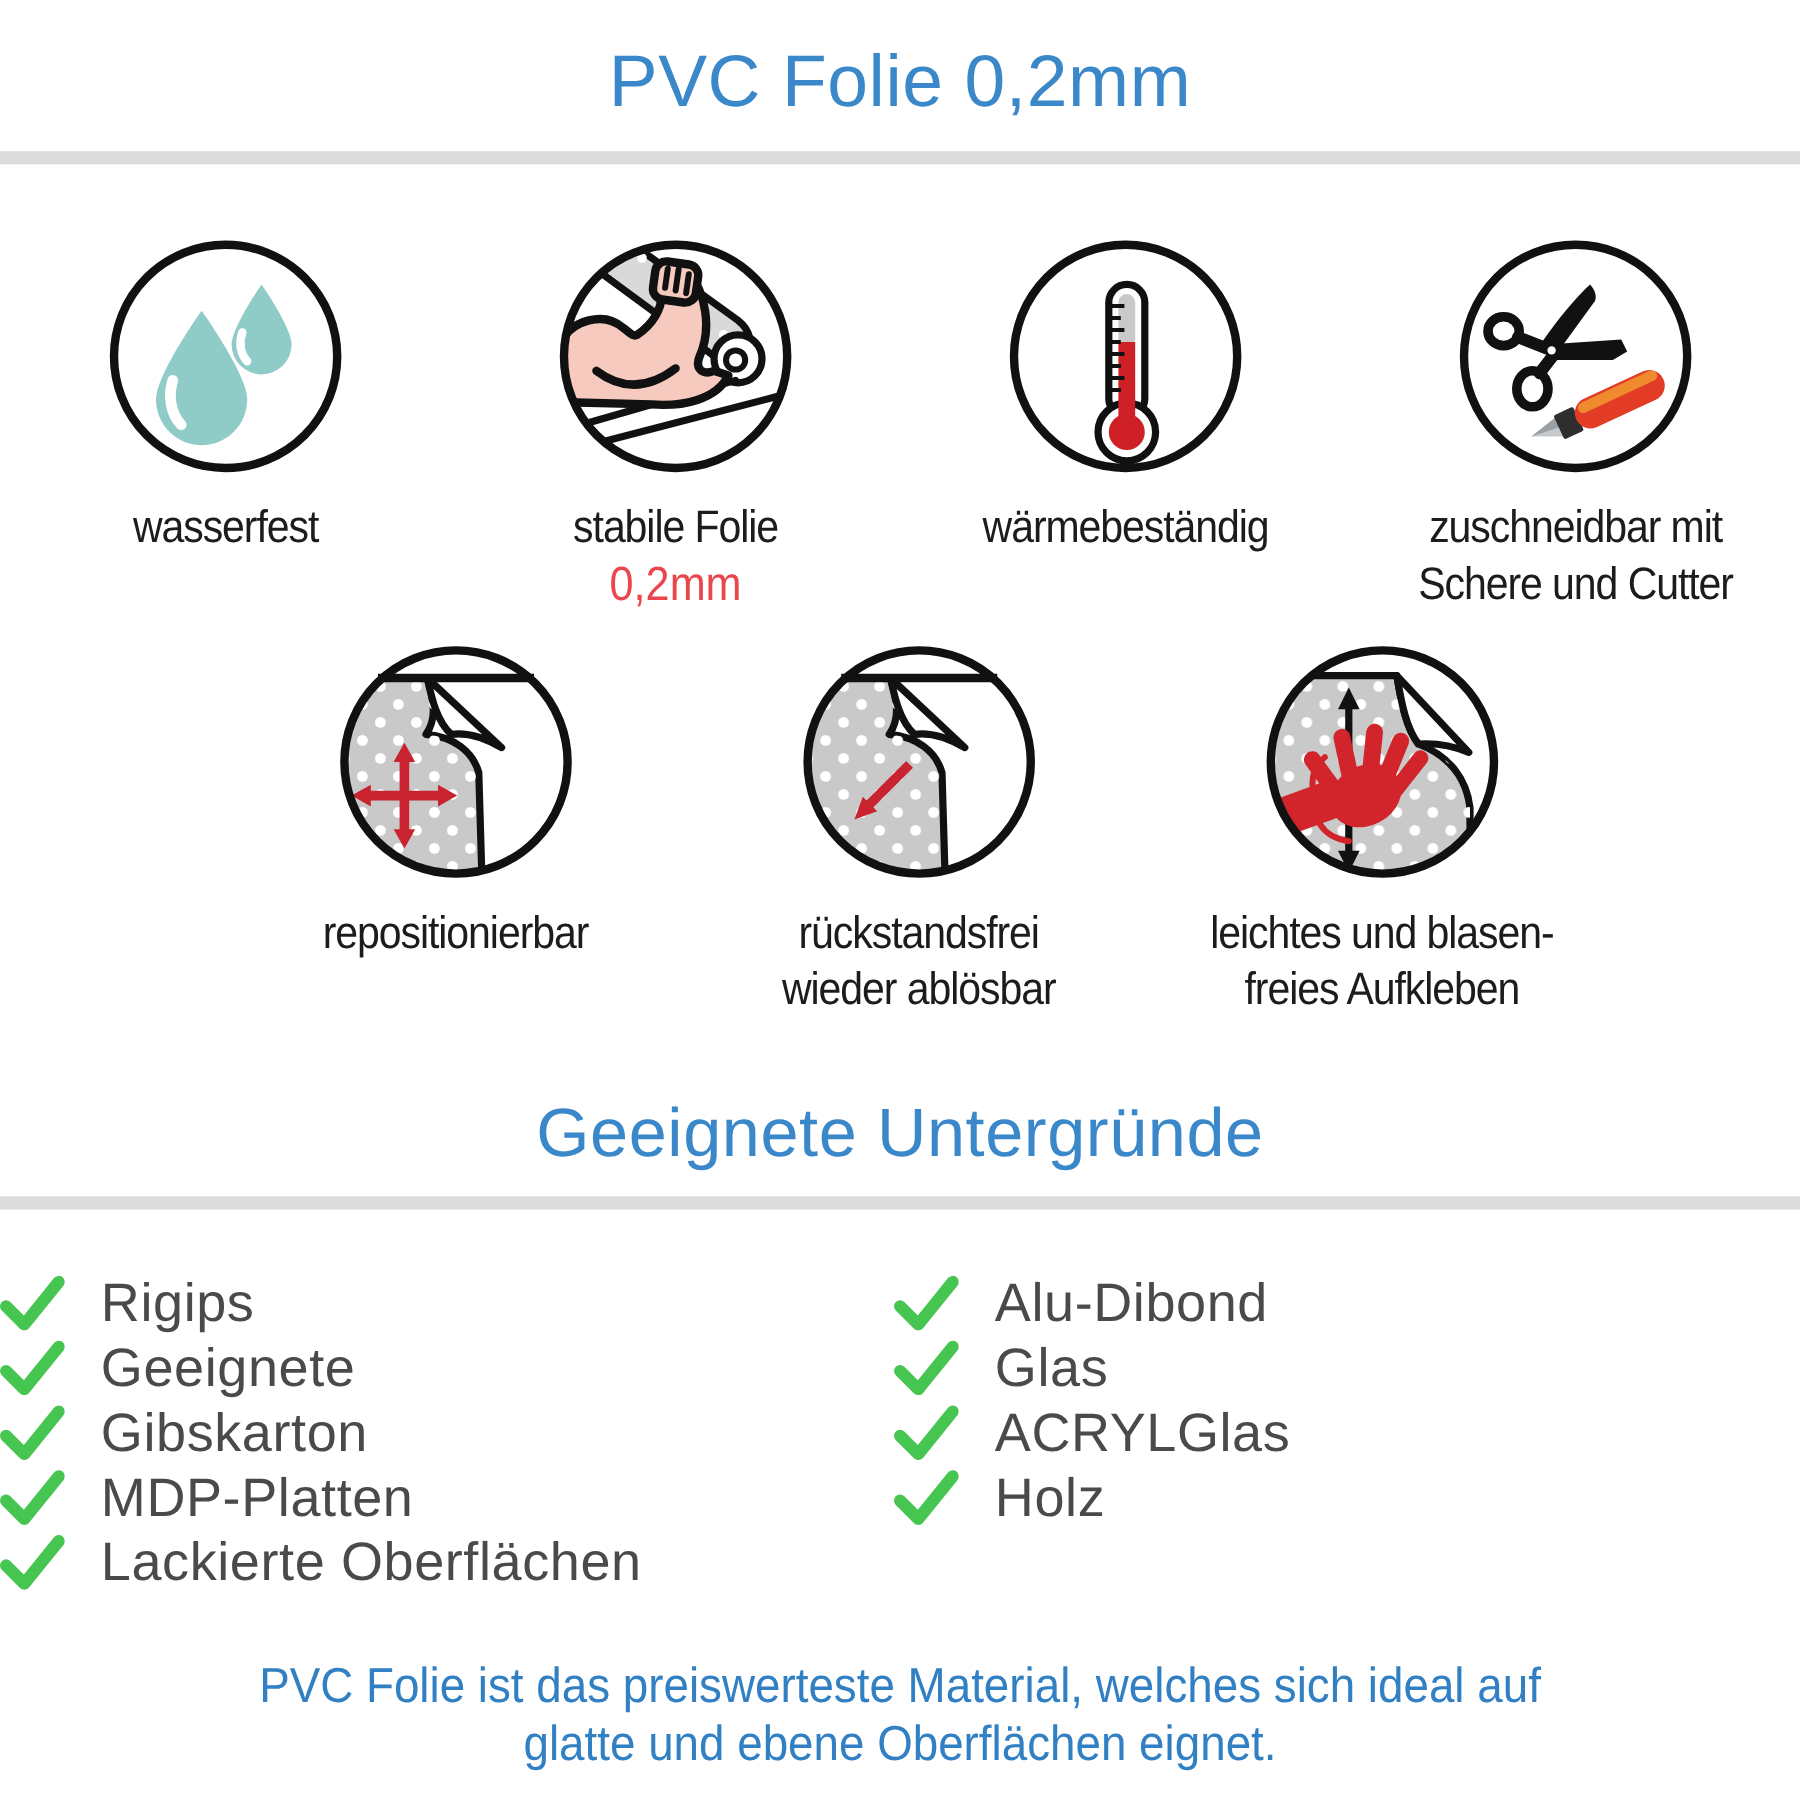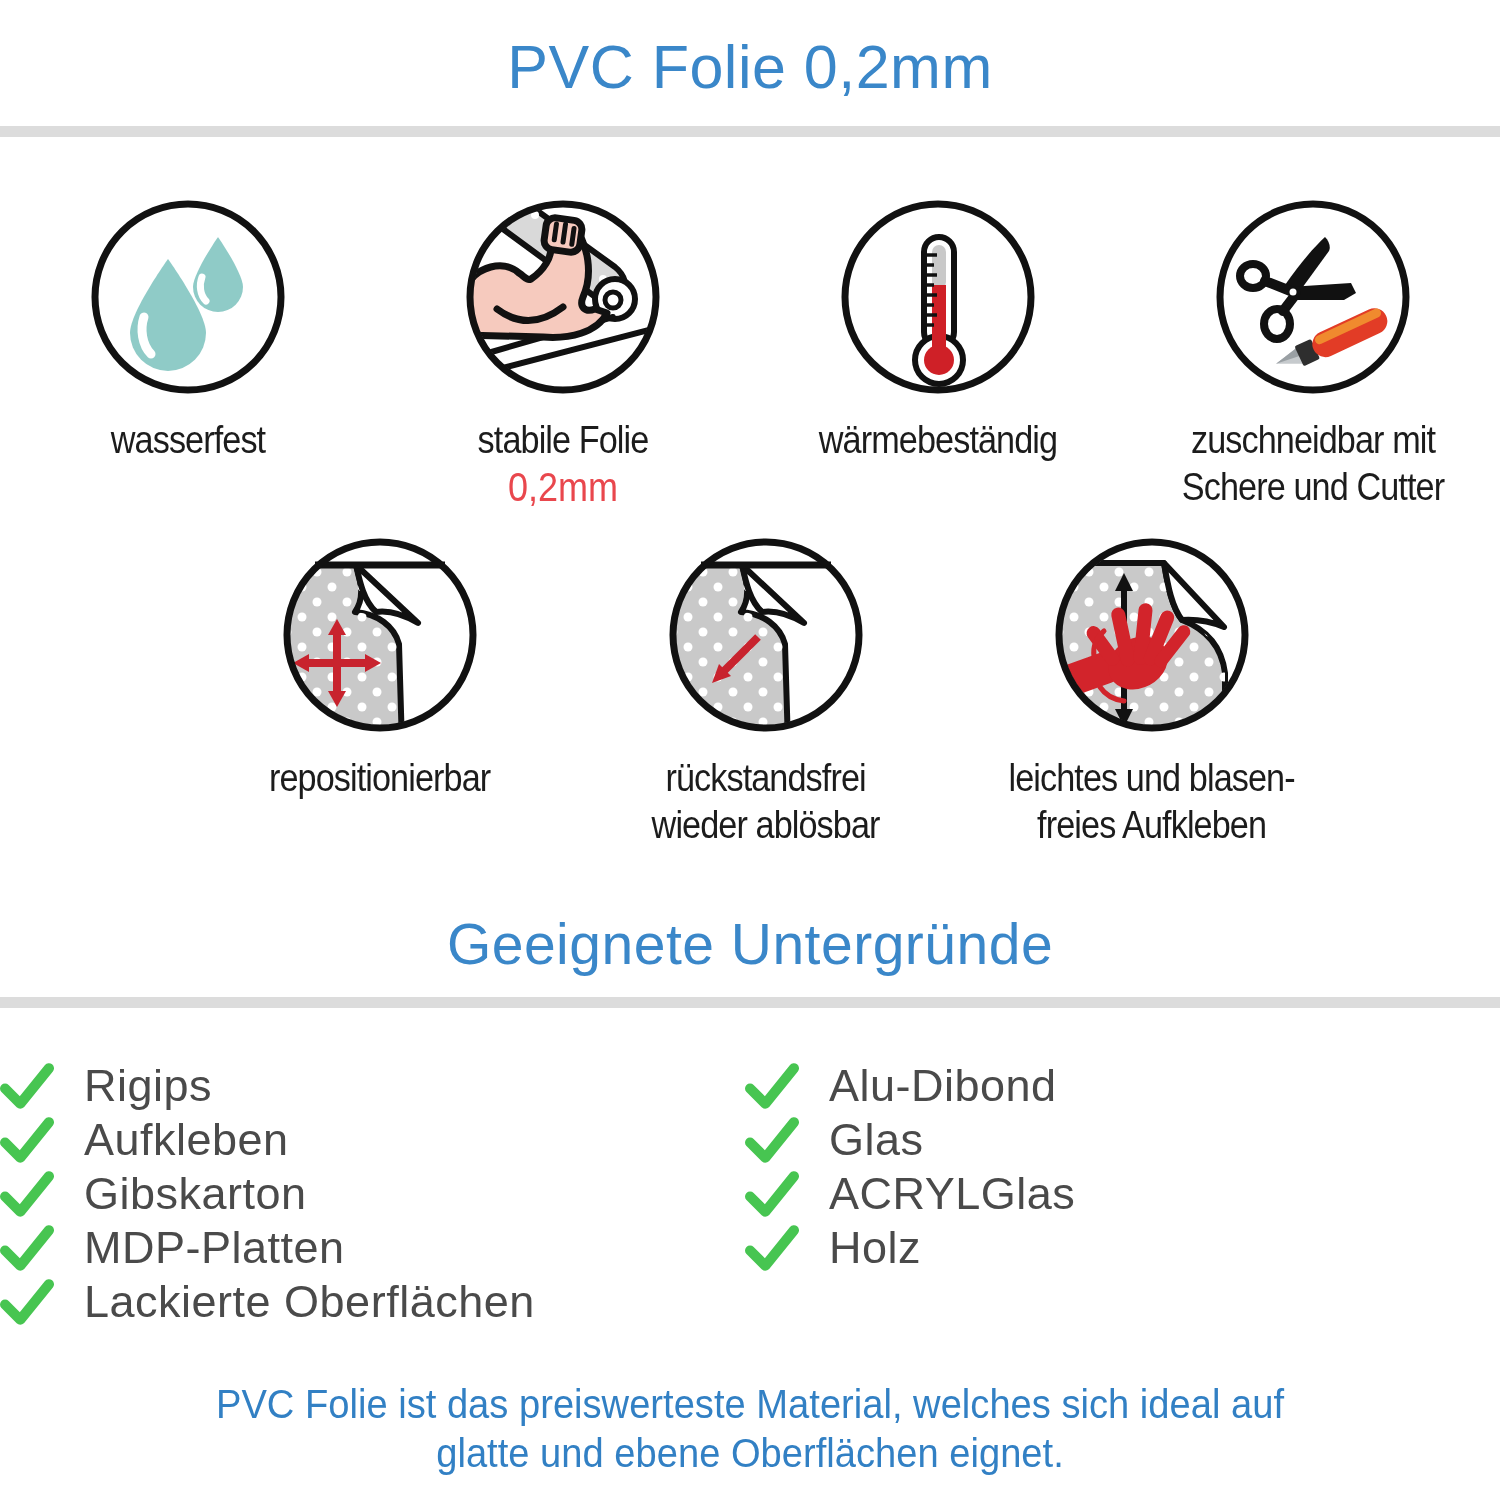--- a/index.html
+++ b/index.html
@@ -274,21 +274,21 @@
     <div class="chk-item">
       <svg width="54" height="46" viewBox="0 0 64 54">
           <path d="M6,30 L24,48 L58,6" fill="none" stroke="#47c551" stroke-width="12" stroke-linecap="round" stroke-linejoin="round"></path>
         </svg>
       <span class="chk-label">Rigips</span>
     </div>
     <div class="chk-item">
       <svg width="54" height="46" viewBox="0 0 64 54">
           <path d="M6,30 L24,48 L58,6" fill="none" stroke="#47c551" stroke-width="12" stroke-linecap="round" stroke-linejoin="round"></path>
         </svg>
-      <span class="chk-label">Aufkleben</span>
+      <span class="chk-label">Geeignete</span>
     </div>
     <div class="chk-item">
       <svg width="54" height="46" viewBox="0 0 64 54">
           <path d="M6,30 L24,48 L58,6" fill="none" stroke="#47c551" stroke-width="12" stroke-linecap="round" stroke-linejoin="round"></path>
         </svg>
       <span class="chk-label">Gibskarton</span>
     </div>
     <div class="chk-item">
       <svg width="54" height="46" viewBox="0 0 64 54">
           <path d="M6,30 L24,48 L58,6" fill="none" stroke="#47c551" stroke-width="12" stroke-linecap="round" stroke-linejoin="round"></path>

